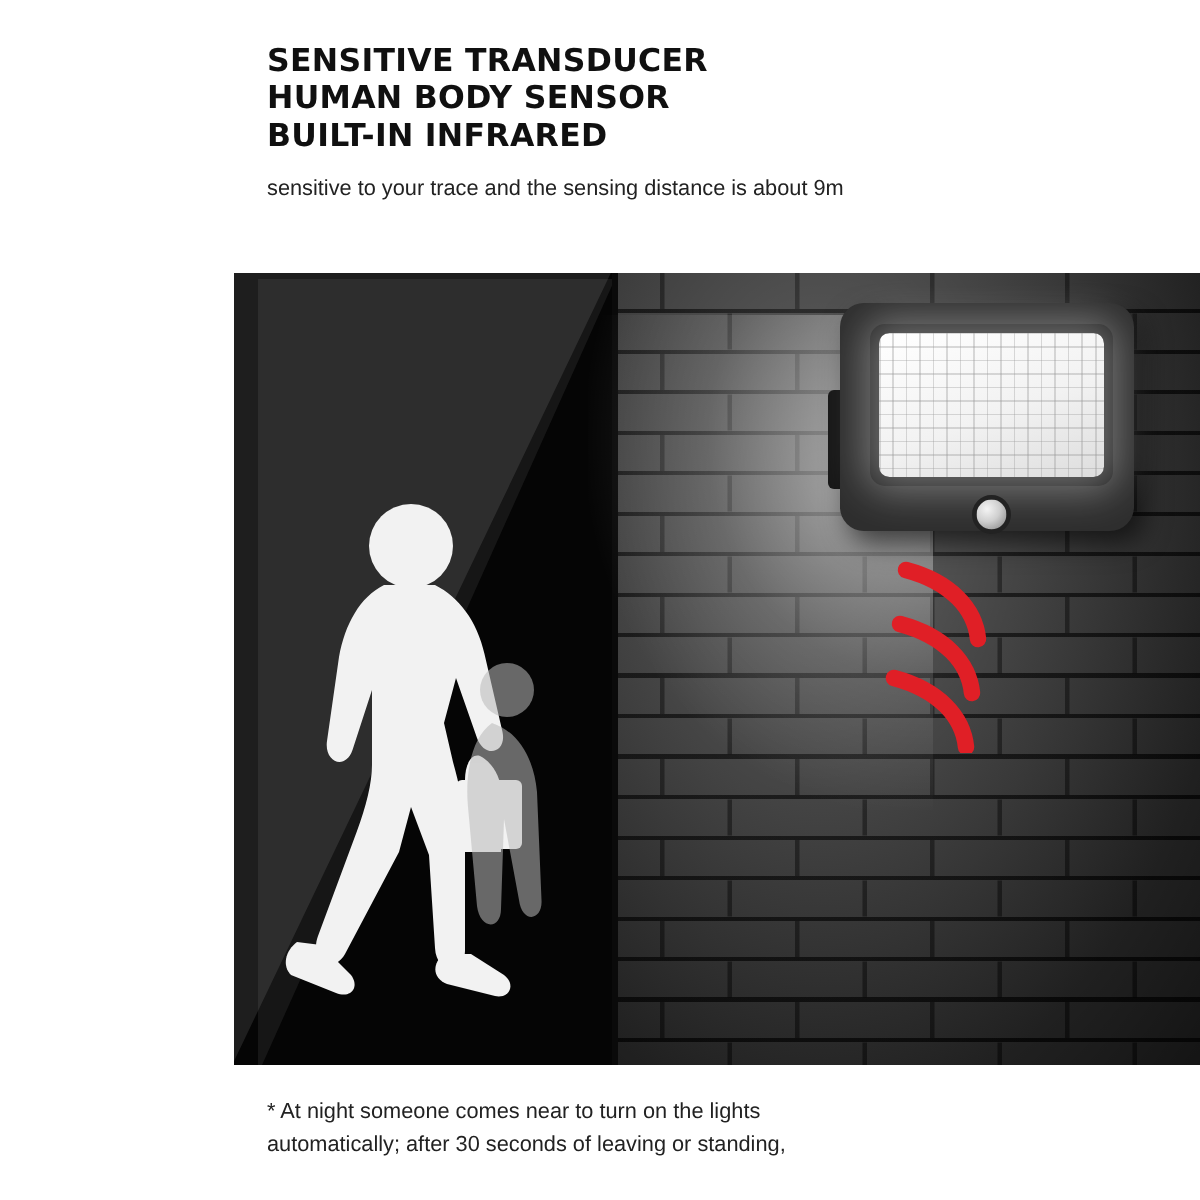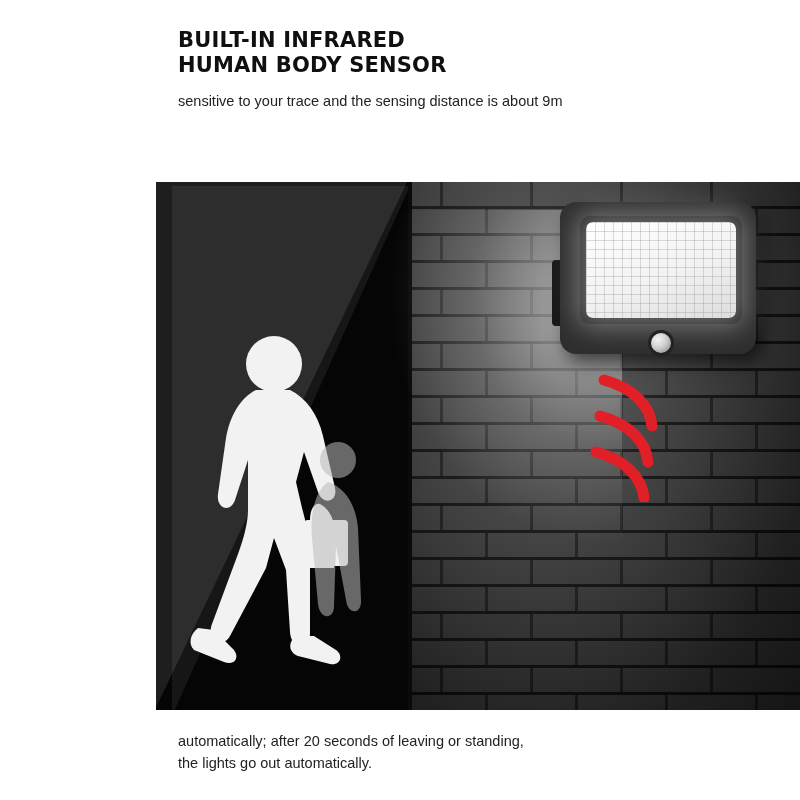--- a/index.html
+++ b/index.html
@@ -248,22 +248,23 @@
 </head>
 <body>
 
 <div class="page">
 
   <div class="left-rail"></div>
 
   <div class="content">
 
     <h1 class="headline">
+      <span class="hl-line">SENSITIVE TRANSDUCER</span>
+      <span class="hl-line">HUMAN BODY SENSOR</span>
       <span class="hl-line">BUILT-IN INFRARED</span>
-      <span class="hl-line">HUMAN BODY SENSOR</span>
     </h1>
 
     <p class="subcopy">
       <span class="sc-line">sensitive to your trace and the sensing distance is about 9m</span>
     </p>
 
     <div class="hero">
 
       <div class="hero-left">
         <div class="cone"></div>
@@ -435,17 +436,17 @@
             <path d="M12 44 C42 52 58 70 60 90" stroke-width="11"></path>
             <path d="M8 80 C38 88 54 106 56 126" stroke-width="11"></path>
           </g>
         </svg>
       </div>
 
     </div>
   </div>
 
   <p class="footnote">
-    <span class="fn-line">automatically; after 20 seconds of leaving or standing,</span>
-    <span class="fn-line">the lights  go out automatically.</span>
+    <span class="fn-line">* At night someone comes near to turn on the lights</span>
+    <span class="fn-line">automatically; after 30 seconds of leaving or standing,</span>
   </p>
 
 </div>
 
 </body></html>

